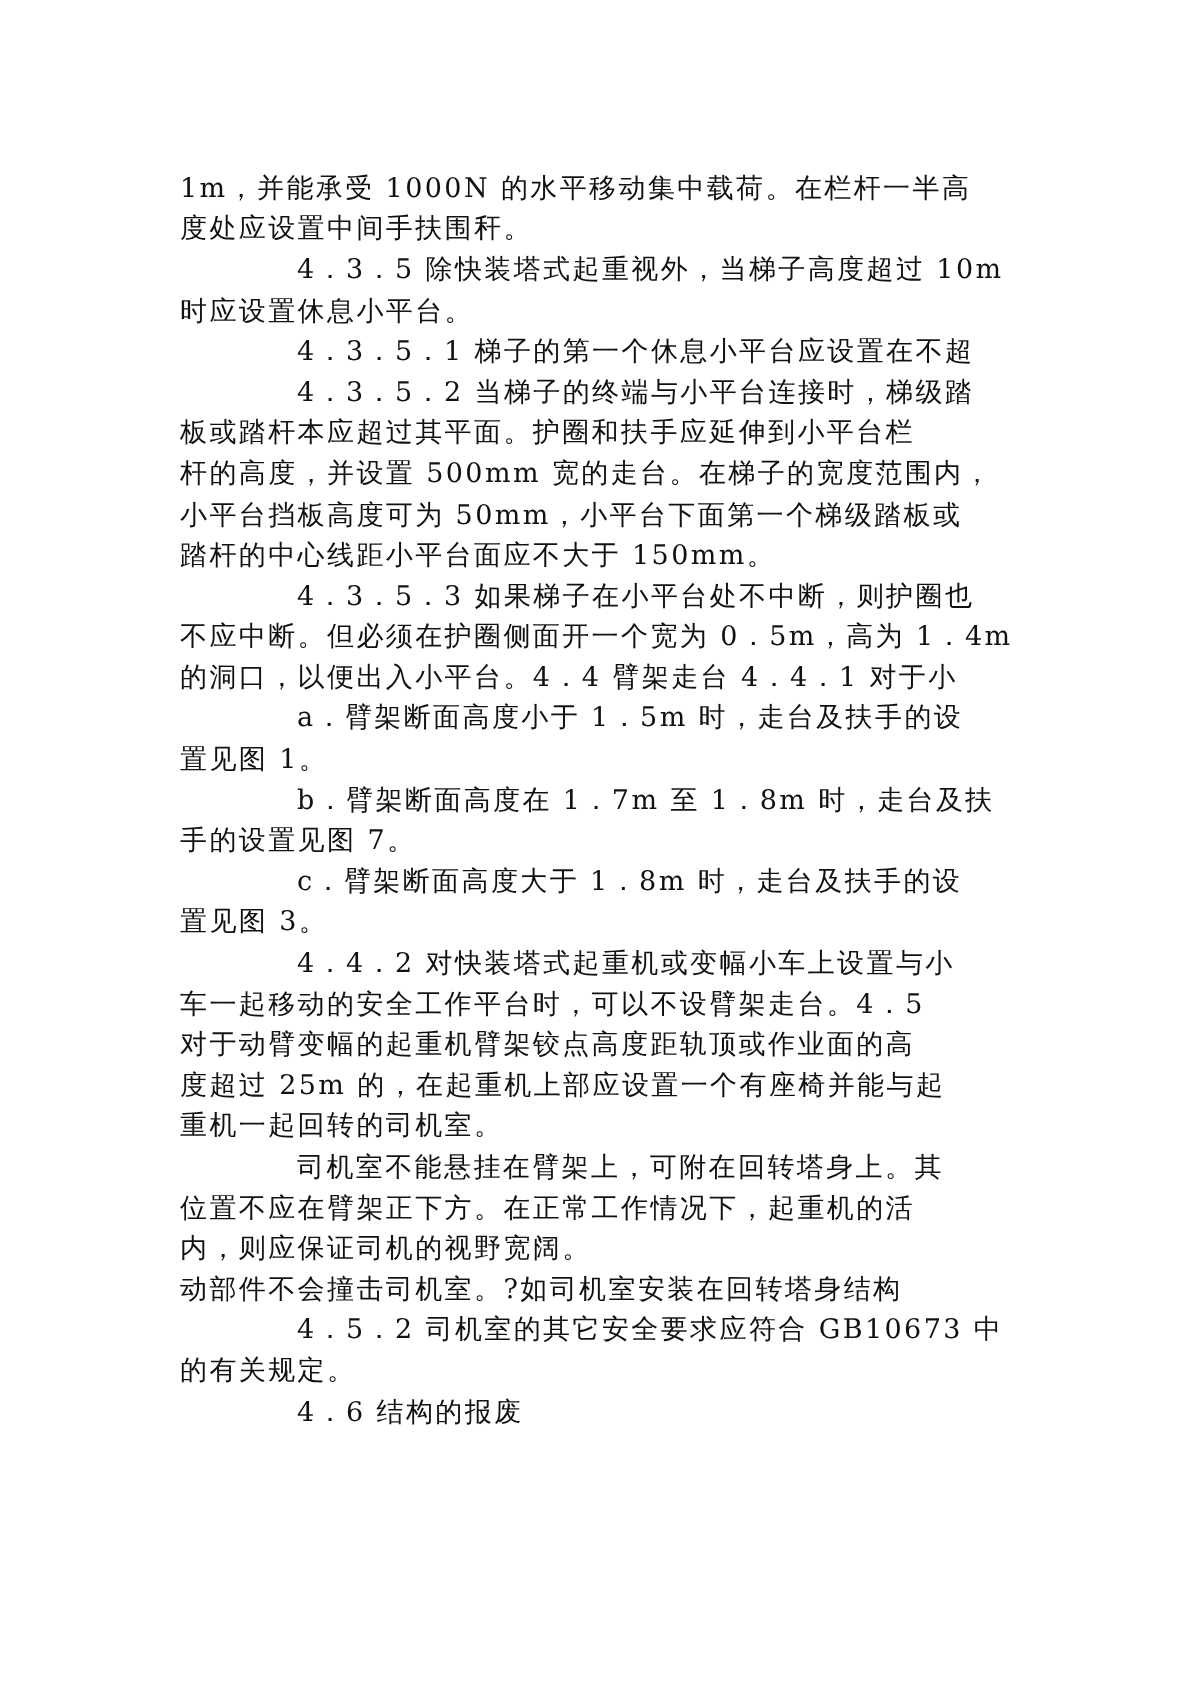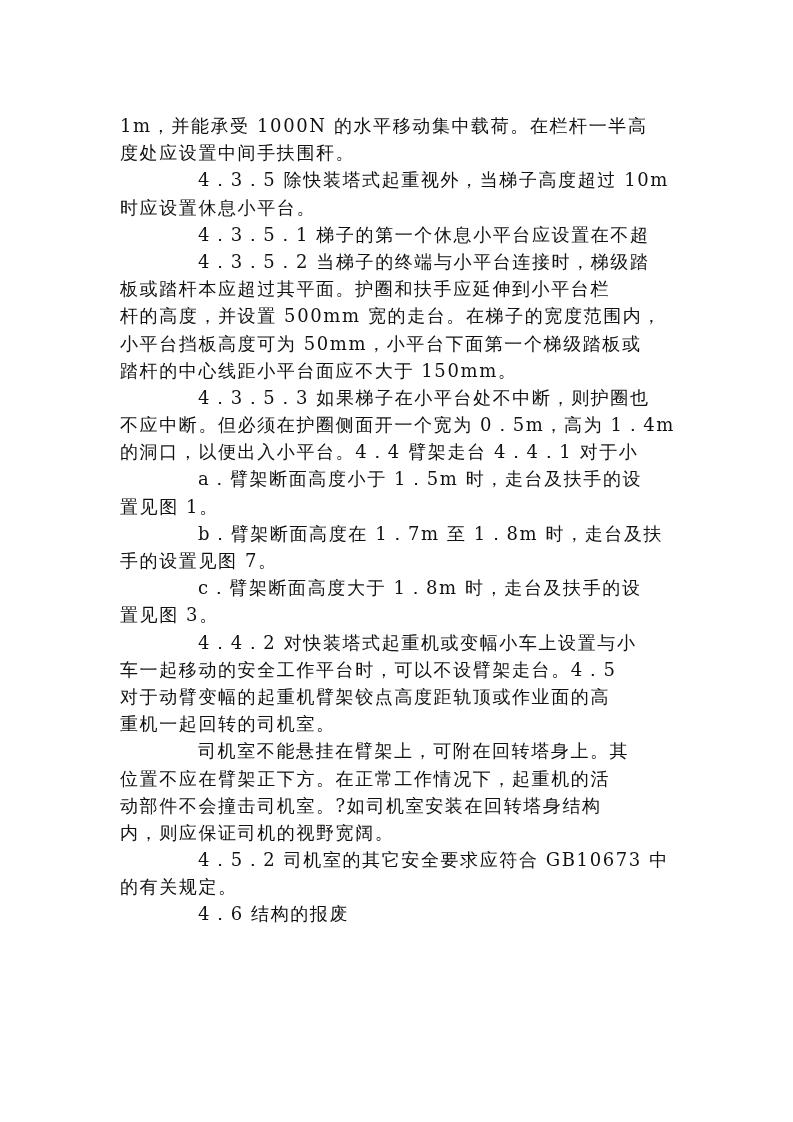--- a/index.html
+++ b/index.html
@@ -51,21 +51,22 @@
   <div class="line">的洞口，以便出入小平台。4．4 臂架走台 4．4．1 对于小</div>
   <div class="line indent">a．臂架断面高度小于 1．5m 时，走台及扶手的设</div>
   <div class="line">置见图 1。</div>
   <div class="line indent">b．臂架断面高度在 1．7m 至 1．8m 时，走台及扶</div>
   <div class="line">手的设置见图 7。</div>
   <div class="line indent">c．臂架断面高度大于 1．8m 时，走台及扶手的设</div>
   <div class="line">置见图 3。</div>
   <div class="line indent">4．4．2 对快装塔式起重机或变幅小车上设置与小</div>
   <div class="line">车一起移动的安全工作平台时，可以不设臂架走台。4．5</div>
   <div class="line">对于动臂变幅的起重机臂架铰点高度距轨顶或作业面的高</div>
+  <div class="line">度超过 25m 的，在起重机上部应设置一个有座椅并能与起</div>
   <div class="line">重机一起回转的司机室。</div>
   <div class="line indent">司机室不能悬挂在臂架上，可附在回转塔身上。其</div>
   <div class="line">位置不应在臂架正下方。在正常工作情况下，起重机的活</div>
+  <div class="line">内，则应保证司机的视野宽阔。</div>
   <div class="line">动部件不会撞击司机室。?如司机室安装在回转塔身结构</div>
-  <div class="line">内，则应保证司机的视野宽阔。</div>
   <div class="line indent">4．5．2 司机室的其它安全要求应符合 GB10673 中</div>
   <div class="line">的有关规定。</div>
   <div class="line indent">4．6 结构的报废</div>
 </div>
 
 </body></html>

